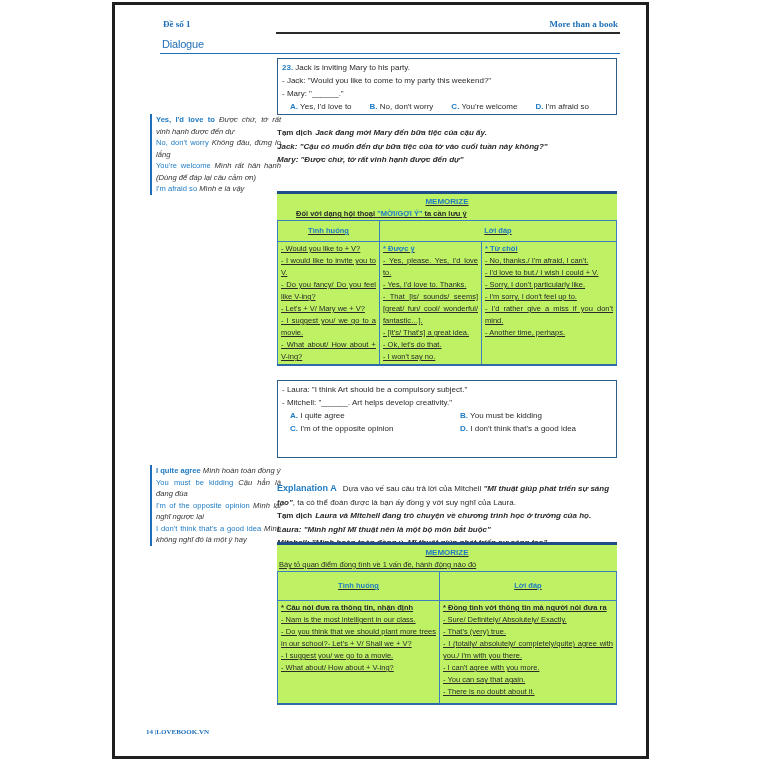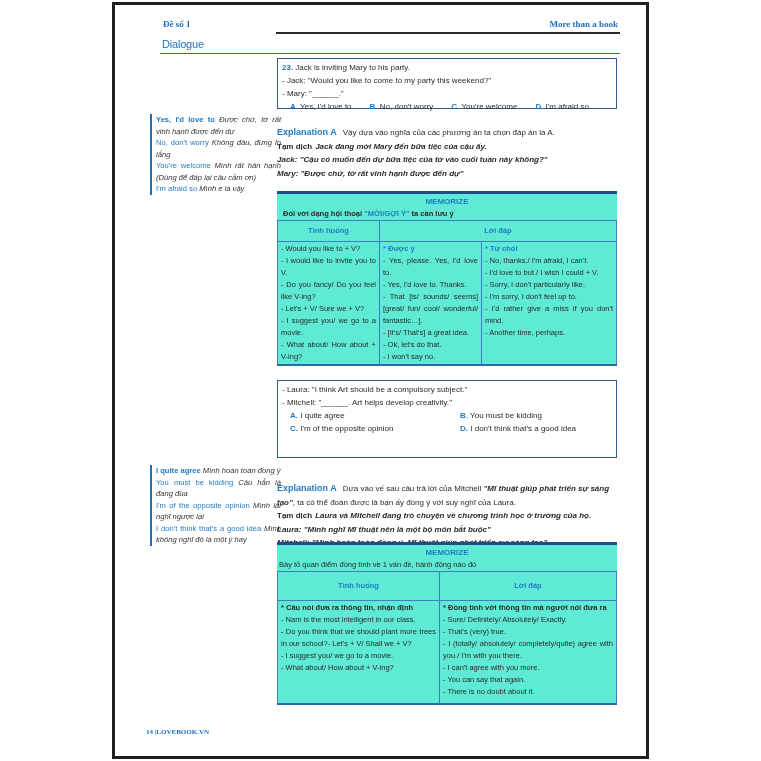--- a/index.html
+++ b/index.html
@@ -22,23 +22,23 @@
   .opt-l { color: #1f7bc4; font-weight: bold; }
   .opts { display: flex; padding-left: 8px; }
   .opts span.o { margin-right: 18px; }
   .opt-grid { display: grid; grid-template-columns: 170px 160px; padding-left: 8px; }
 
   .expl { left: 277px; width: 340px; font-size: 8px; line-height: 13.5px; }
   .expl .lab { color: #1f7bc4; font-weight: bold; font-size: 9px; margin-right: 6px; }
   .expl .tam { font-weight: bold; margin-right: 3px; }
   .it { font-style: italic; font-weight: bold; }
 
-  .mem { left: 277px; width: 340px; background: #5eead4; border-top: 3px solid #1d4f86; box-sizing: border-box; font-size: 7.5px; }
+  .mem { left: 277px; width: 340px; background: #bef264; border-top: 3px solid #1d4f86; box-sizing: border-box; font-size: 7.5px; text-decoration: underline; }
   .mem .mt { text-align: center; color: #1f7bc4; font-weight: bold; font-size: 8px; padding-top: 3px; height: 11px; }
-  .mem .sub { font-weight: bold; padding-left: 6px; height: 12px; line-height: 12px; }
+  .mem .sub { font-weight: bold; padding-left: 19px; height: 12px; line-height: 12px; }
   .mem .sub2 { padding-left: 2px; height: 12px; line-height: 12px; }
   .mem .sub .q { color: #1f7bc4; }
   table.mt2 { width: 100%; border-collapse: collapse; }
   table.mt2 td, table.mt2 th { border: 1px solid #3d7fbf; vertical-align: top; padding: 1px 3px; font-size: 7.5px; line-height: 12px; text-align: justify; }
   table.mt2 th { color: #1f7bc4; font-weight: bold; height: 18px; vertical-align: middle; text-align: center; }
   table.mt2 .h2 { color: #1f7bc4; font-weight: bold; }
   table.mt2 .h3 { font-weight: bold; }
   table.mt2 { border-bottom: 2px solid #2f6aa8; }
 
   .footer { left: 146px; top: 728px; font-family: "Liberation Serif", serif; font-size: 7px; font-weight: bold; color: #1f6fb8; }
@@ -59,54 +59,53 @@
   <span class="en b">Yes, I'd love to</span>
   <span class="vi">Được chứ, tớ rất vinh hạnh được đến dự</span><br>
   <span class="en">No, don't worry</span>
   <span class="vi">Không đâu, đừng lo lắng</span><br>
   <span class="en">You're welcome</span>
   <span class="vi">Mình rất hân hạnh (Dùng để đáp lại câu cảm ơn)</span><br>
   <span class="en">I'm afraid so</span>
   <span class="vi">Mình e là vậy</span>
 </div>
 
-<div class="abs qbox" style="top:58px; height:51px;">
+<div class="abs qbox" style="top:58px; height:57px;">
   <div><span class="num">23.</span> <span>Jack is inviting Mary to his party.</span></div>
   <div>- Jack: "Would you like to come to my party this weekend?"</div>
   <div>- Mary: "______."</div>
   <div class="opts">
     <span class="o"><span class="opt-l">A.</span> <span>Yes, I'd love to</span></span>
     <span class="o"><span class="opt-l">B.</span> <span>No, don't worry</span></span>
     <span class="o"><span class="opt-l">C.</span> <span>You're welcome</span></span>
     <span class="o"><span class="opt-l">D.</span> <span>I'm afraid so</span></span>
   </div>
 </div>
 
 <div class="abs expl" style="top:126px;">
-  <div><span class="lab">Explanation A</span><span>Vậy dựa vào nghĩa của các phương án ta chọn đáp án là A.</span></div>
   <div><span class="tam">Tạm dịch</span><span class="it">Jack đang mời Mary đến bữa tiệc của cậu ấy.</span></div>
   <div class="it">Jack: "Cậu có muốn đến dự bữa tiệc của tớ vào cuối tuần này không?"</div>
   <div class="it">Mary: "Được chứ, tớ rất vinh hạnh được đến dự"</div>
 </div>
 
 <div class="abs mem" style="top:191px;">
   <div class="mt">MEMORIZE</div>
   <div class="sub"><span>Đối với dạng hội thoại </span><span class="q">"MỜI/GỢI Ý"</span><span> ta cần lưu ý</span></div>
   <table class="mt2">
     <tbody>
         <tr>
       <th style="width:95px;">Tình huống</th>
       <th colspan="2">Lời đáp</th>
     </tr>
     <tr>
       <td style="width:95px; height:120px;">
         <div>- Would you like to + V?</div>
         <div>- I would like to invite you to V.</div>
         <div>- Do you fancy/ Do you feel like V-ing?</div>
-        <div>- Let's + V/ Sure we + V?</div>
+        <div>- Let's + V/ Mary we + V?</div>
         <div>- I suggest you/ we go to a movie.</div>
         <div>- What about/ How about + V-ing?</div>
       </td>
       <td style="width:95px;">
         <div class="h2">* Được ý</div>
         <div>- Yes, please. Yes, I'd love to.</div>
         <div>- Yes, I'd love to. Thanks.</div>
         <div>- That [is/ sounds/ seems] [great/ fun/ cool/ wonderful/ fantastic…].</div>
         <div>- [It's/ That's] a great idea.</div>
         <div>- Ok, let's do that.</div>

